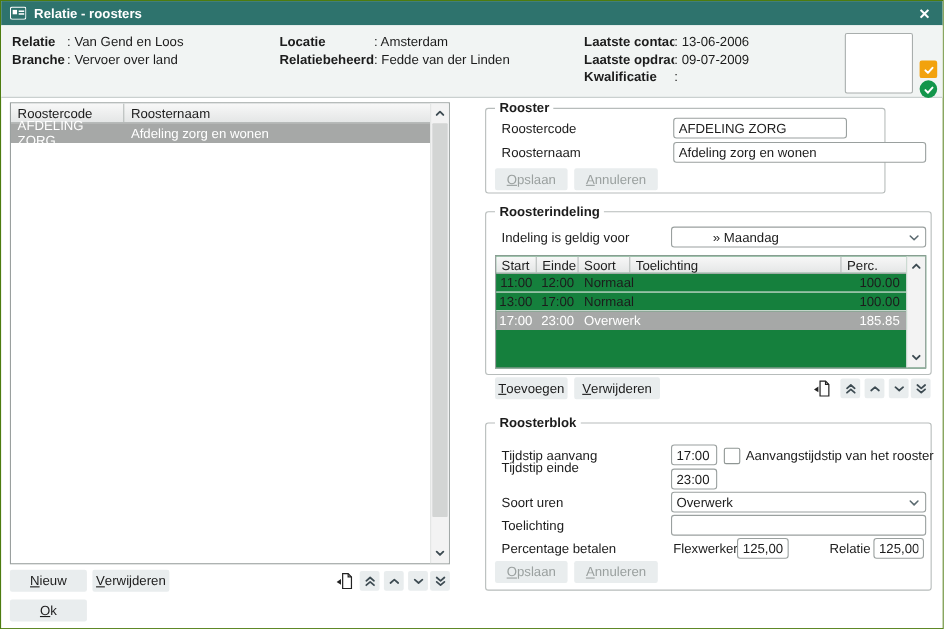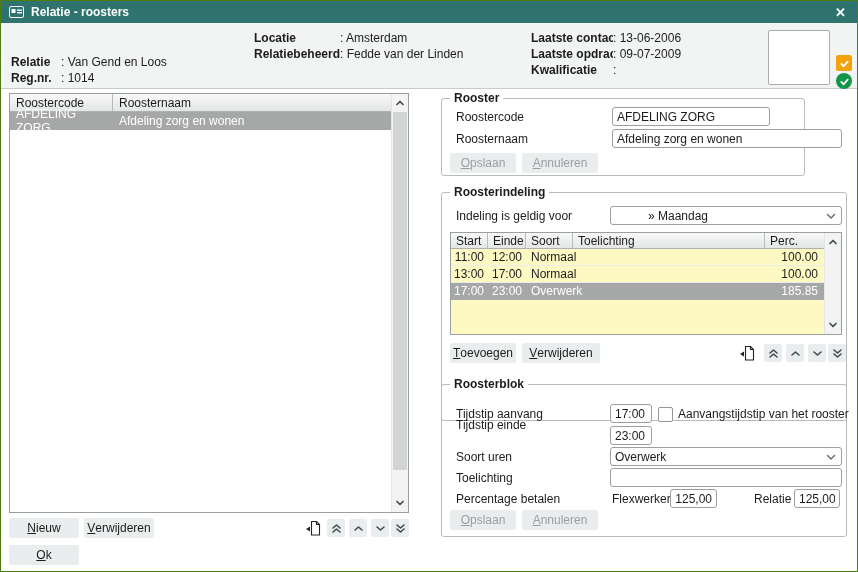--- a/index.html
+++ b/index.html
@@ -10,21 +10,21 @@
   .titlebar{position:absolute;left:0;top:0;right:0;height:22px;background:#2e736d;
     color:#fff;display:flex;align-items:center;padding:0 8px;box-sizing:border-box;}
   .titlebar .ticon{width:15px;height:12px;margin-right:7px;flex:0 0 auto;}
   .titlebar .ttext{font-weight:bold;font-size:12px;flex:1 1 auto;}
   .titlebar .tclose{font-weight:bold;font-size:13px;cursor:pointer;padding:0 3px;}
   
   .header{position:absolute;left:0;top:22px;right:0;height:66px;background:#f1f4f3;
     border-bottom:1px solid #c6cccb;box-sizing:border-box;}
   .hcol{position:absolute;top:7px;line-height:16px;white-space:nowrap;}
   .hrow .hlabel{display:inline-block;font-weight:bold;overflow:hidden;vertical-align:top;}
-  .hcol1{left:10px;margin-top:24px;} .hcol1 .hlabel{width:50px;}
+  .hcol1{left:10px;} .hcol1 .hlabel{width:50px;}
   .hcol2{left:253px;} .hcol2 .hlabel{width:86px;}
   .hcol3{left:530px;} .hcol3 .hlabel{width:82px;}
   .photo{position:absolute;left:767px;top:7px;width:60px;height:53px;background:#fff;
     border:1px solid #a9aead;border-radius:2px;}
   .stat{position:absolute;width:16px;height:16px;display:flex;align-items:center;justify-content:center;}
   .stat-orange{left:835px;top:32px;background:#f2a20d;border-radius:2px;}
   .stat-green{left:835px;top:50px;background:#13964b;border-radius:50%;}
   
   .btn{position:absolute;height:20px;background:#e9edee;border:none;border-radius:2px;
     font-family:"Liberation Sans",sans-serif;font-size:12px;color:#1c1c1c;
@@ -59,21 +59,21 @@
   .lrow .c2{flex:1;padding-left:6px;}
   .lrow.selected{background:#a6a8a7;color:#fff;}
   
   .vsb{position:absolute;right:0;top:0;bottom:0;width:17px;background:#f3f3f3;
     border-left:1px solid #e3e5e4;box-sizing:border-box;}
   .vsb .sarr{position:absolute;left:0;right:0;height:16px;display:flex;align-items:center;justify-content:center;cursor:pointer;}
   .vsb .sarr.top{top:1px;} .vsb .sarr.bot{bottom:1px;}
   .vsb .thumb{position:absolute;left:1px;right:1px;background:#d3d5d4;border-radius:1px;cursor:pointer;}
   
   .rtable{position:absolute;left:8px;top:39px;width:392px;height:103px;border:1px solid #9aa09f;
-    background:#fef9c3;box-sizing:border-box;}
+    background:#15803d;box-sizing:border-box;}
   .rt-inner{position:absolute;left:0;top:0;right:17px;bottom:0;overflow:hidden;}
   .rthead{display:flex;height:16px;background:linear-gradient(#f8f8f8,#e4e6e6);
     border-bottom:1px solid #aeb3b2;box-sizing:border-box;}
   .rthead>div{display:flex;align-items:center;padding-left:5px;border-right:1px solid #b7bcbb;box-sizing:border-box;}
   .rthead>div:last-child{border-right:none;}
   .rtrow{display:flex;height:17px;align-items:center;border-bottom:1px solid #ececec;box-sizing:border-box;}
   .rtrow.selected{background:#a6a8a7;color:#fff;border-bottom-color:#a6a8a7;}
   .cw-start{width:37px;} .cw-einde{width:38px;} .cw-soort{width:47px;}
   .cw-toe{width:192px;} .cw-perc{width:57px;}
   .rtrow .num{text-align:right;padding-right:4px;box-sizing:border-box;}
@@ -92,21 +92,21 @@
       <rect x="8" y="3.5" width="5" height="1.4" fill="#ffffff"></rect>
       <rect x="8" y="6" width="5" height="1.4" fill="#ffffff"></rect>
     </svg>
     <span class="ttext">Relatie - roosters</span>
     <span class="tclose">✕</span>
   </div>
 
   <div class="header">
     <div class="hcol hcol1">
       <div class="hrow"><span class="hlabel">Relatie</span><span class="hval">: Van Gend en Loos</span></div>
-      <div class="hrow"><span class="hlabel">Reg.nr.</span><span class="hval">: 1014</span></div>
+      <div class="hrow"><span class="hlabel">Branche</span><span class="hval">: Vervoer over land</span></div>
     </div>
     <div class="hcol hcol2">
       <div class="hrow"><span class="hlabel">Locatie</span><span class="hval">: Amsterdam</span></div>
       <div class="hrow"><span class="hlabel">Relatiebeheerde</span><span class="hval">: Fedde van der Linden</span></div>
     </div>
     <div class="hcol hcol3">
       <div class="hrow"><span class="hlabel">Laatste contact</span><span class="hval">: 13-06-2006</span></div>
       <div class="hrow"><span class="hlabel">Laatste opdrach</span><span class="hval">: 09-07-2009</span></div>
       <div class="hrow"><span class="hlabel">Kwalificatie</span><span class="hval">:</span></div>
     </div>
@@ -185,21 +185,21 @@
   <div class="group" style="left:440px;top:97px;width:364px;height:78px;">
     <span class="gtitle">Rooster</span>
     <span class="flabel" style="left:14px;top:11px;">Roostercode</span>
     <input class="tin" style="left: 170px; top: 8px; width: 158px;" value="AFDELING ZORG">
     <span class="flabel" style="left:14px;top:33px;">Roosternaam</span>
     <input class="tin" style="left: 170px; top: 30px; width: 230px;" value="Afdeling zorg en wonen">
     <button class="btn disabled" style="left:8px;top:54px;width:66px;"><u>O</u>pslaan</button>
     <button class="btn disabled" style="left:80px;top:54px;width:76px;"><u>A</u>nnuleren</button>
   </div>
 
-  <div class="group" style="left:440px;top:191px;width:406px;height:229px;">
+  <div class="group" style="left:440px;top:191px;width:406px;height:149px;">
     <span class="gtitle">Roosterindeling</span>
     <span class="flabel" style="left:14px;top:16px;">Indeling is geldig voor</span>
     <div class="combo" style="left:168px;top:13px;width:232px;padding-left:37px;">
       <span class="cval">» Maandag</span>
       <svg class="carr" viewBox="0 0 12 12">
           <path d="M2.5 4.5 L6 8 L9.5 4.5" stroke="#5b6a70" stroke-width="1.4" fill="none" stroke-linecap="round" stroke-linejoin="round"></path>
         </svg>
     </div>
 
     <div class="rtable">

